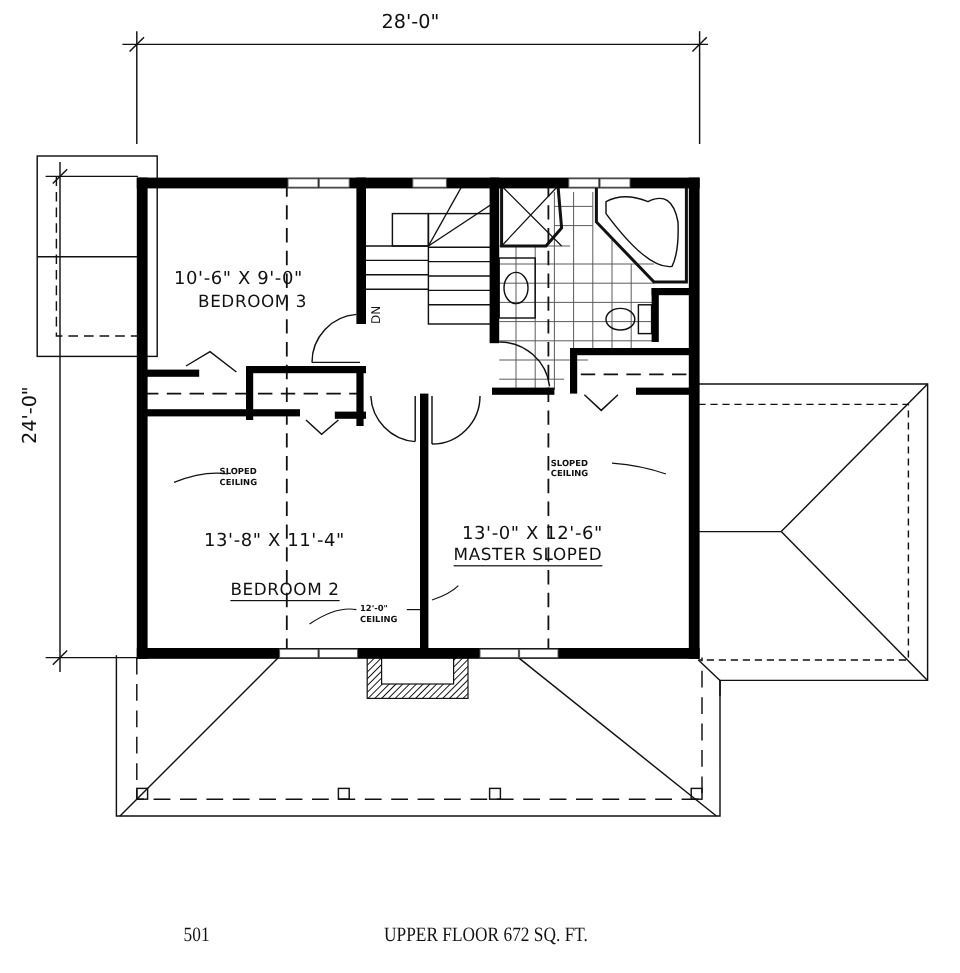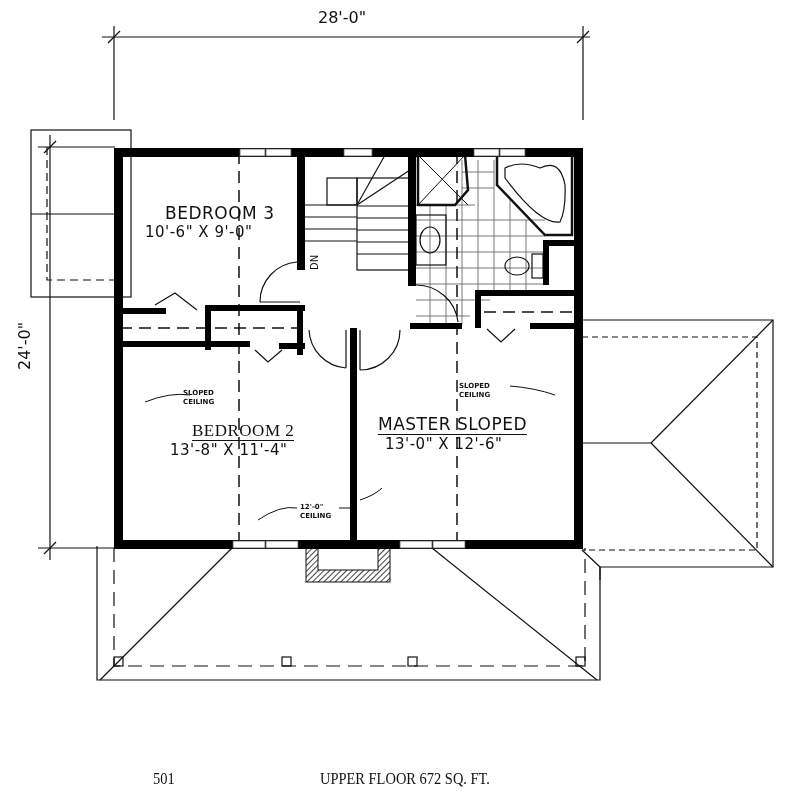--- a/index.html
+++ b/index.html
@@ -1,19 +1,19 @@
 <!DOCTYPE html>
 <html><head>
 <meta charset="utf-8">
 <style>
   html,body{margin:0;padding:0;background:#ffffff;}
   body{width:800px;height:811px;position:relative;overflow:hidden;font-family:"Liberation Sans",sans-serif;}
   svg{position:absolute;left:0;top:0;}
   .lbl{position:absolute;color:#111;font-family:"DejaVu Sans",sans-serif;white-space:nowrap;line-height:1;}
-  .room-name{font-size:17px;letter-spacing:0.5px;}
+  .room-name{font-size:14px;letter-spacing:0.5px;margin-top:40px;}
   .room-dim{font-size:15px;letter-spacing:0.5px;}
   .uline{border-bottom:1.5px solid #111;padding-bottom:1px;}
   .note{font-size:7px;font-weight:bold;line-height:9px;text-align:left;}
   .dimtxt{font-size:16px;}
   .footer{font-family:"Liberation Serif",serif;font-size:17px;position:absolute;color:#111;transform:scaleX(0.85);transform-origin:left;}
 </style>
 </head>
 <body>
 
 <svg width="800" height="811" viewBox="0 0 800 811">
@@ -194,21 +194,21 @@
 </svg>
 
 <div class="lbl dimtxt" style="left:318px;top:10px;">28'-0"</div>
 <div class="lbl dimtxt" style="left:17px;top:355px;transform:rotate(-90deg);transform-origin:left top;top:370px;">24'-0"</div>
 
 <div class="lbl" style="left:310px;top:270px;font-size:10px;transform:rotate(-90deg);transform-origin:left top;">DN</div>
 
 <div class="lbl room-name" style="left:165px;top:205px;">BEDROOM 3</div>
 <div class="lbl room-dim" style="left:145px;top:225px;">10'-6" X 9'-0"</div>
 
-<div class="lbl room-name uline" style="left:192px;top:422px;font-family:Liberation Serif, serif;">BEDROOM 2</div>
+<div class="lbl room-name uline" style="left:192px;top:445px;">BEDROOM 2</div>
 <div class="lbl room-dim" style="left:170px;top:443px;">13'-8" X 11'-4"</div>
 
 <div class="lbl room-name uline" style="left:378px;top:416px;">MASTER SLOPED</div>
 <div class="lbl room-dim" style="left:385px;top:437px;">13'-0" X 12'-6"</div>
 
 <div class="lbl note" style="left:183px;top:389px;white-space:pre;">SLOPED
 CEILING</div>
 <div class="lbl note" style="left:300px;top:503px;white-space:pre;">12'-0"
 CEILING</div>
 <div class="lbl note" style="left:459px;top:382px;white-space:pre;">SLOPED

